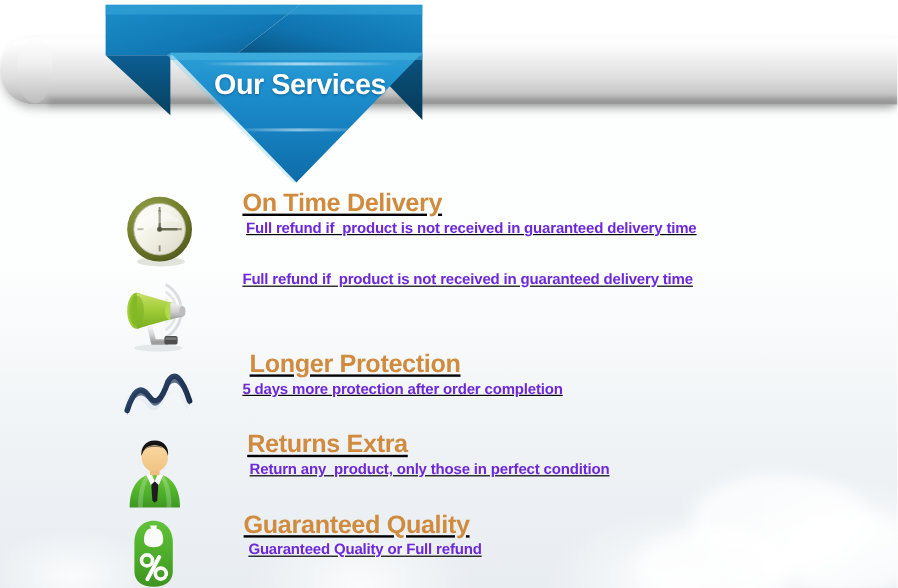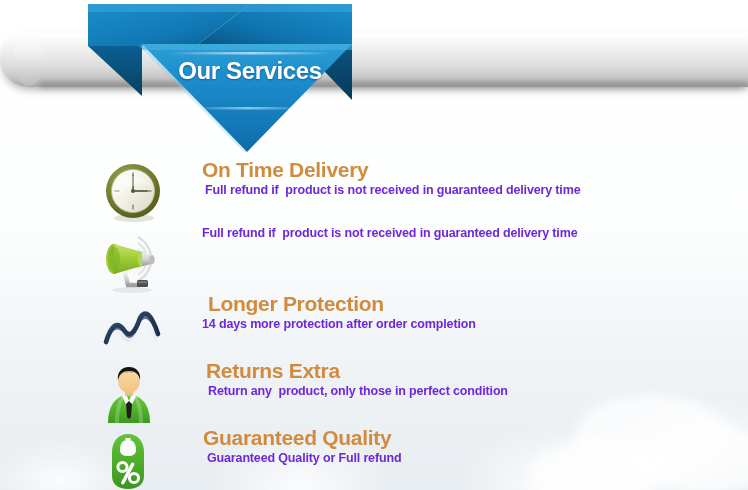--- a/index.html
+++ b/index.html
@@ -124,20 +124,21 @@
     left: 98px;
     top: 0;
     width: 70px;
     height: 67px;
   }
   .service-text {
     position: absolute;
     left: 200px;
     top: 0;
     right: 10px;
+    text-decoration: underline;
   }
   .service-title {
     font-family: "Liberation Sans", sans-serif;
     font-size: 21px;
     font-weight: bold;
     color: #d08b3e;
     letter-spacing: -0.3px;
     line-height: 24px;
     white-space: nowrap;
   }
@@ -341,21 +342,21 @@
           </defs>
 
           <path d="M6 40 Q14 14 24 30 Q32 44 40 18 Q49 2 58 34 L58 44 Q49 20 40 34 Q32 50 24 40 Q15 28 8 46 Z" fill="url(#waveBack)" opacity="0.95"></path>
 
           <path d="M8 44 Q16 18 26 32 Q34 44 42 20 Q50 6 60 36" fill="none" stroke="url(#waveG)" stroke-width="4.6" stroke-linecap="round"></path>
           <path d="M8 44 L8 48 Q16 23 26 36 Q34 48 42 25 Q50 12 60 40 L60 36 Q50 6 42 20 Q34 44 26 32 Q16 18 8 44 Z" fill="#23395b" opacity="0.7"></path>
         </svg>
       </div>
       <div class="service-text">
         <div class="service-title">Longer Protection</div>
-        <div class="service-sub">14 days more protection after order completion</div>
+        <div class="service-sub">5 days more protection after order completion</div>
       </div>
     </div>
 
     <div class="service-row row-4">
       <div class="service-icon">
         <svg width="70" height="67" viewBox="0 0 70 67" xmlns="http://www.w3.org/2000/svg">
           <defs>
             <linearGradient id="suitG" x1="0" y1="0" x2="0" y2="1">
               <stop offset="0%" stop-color="#6dc93a"></stop>
               <stop offset="55%" stop-color="#4eb12a"></stop>

